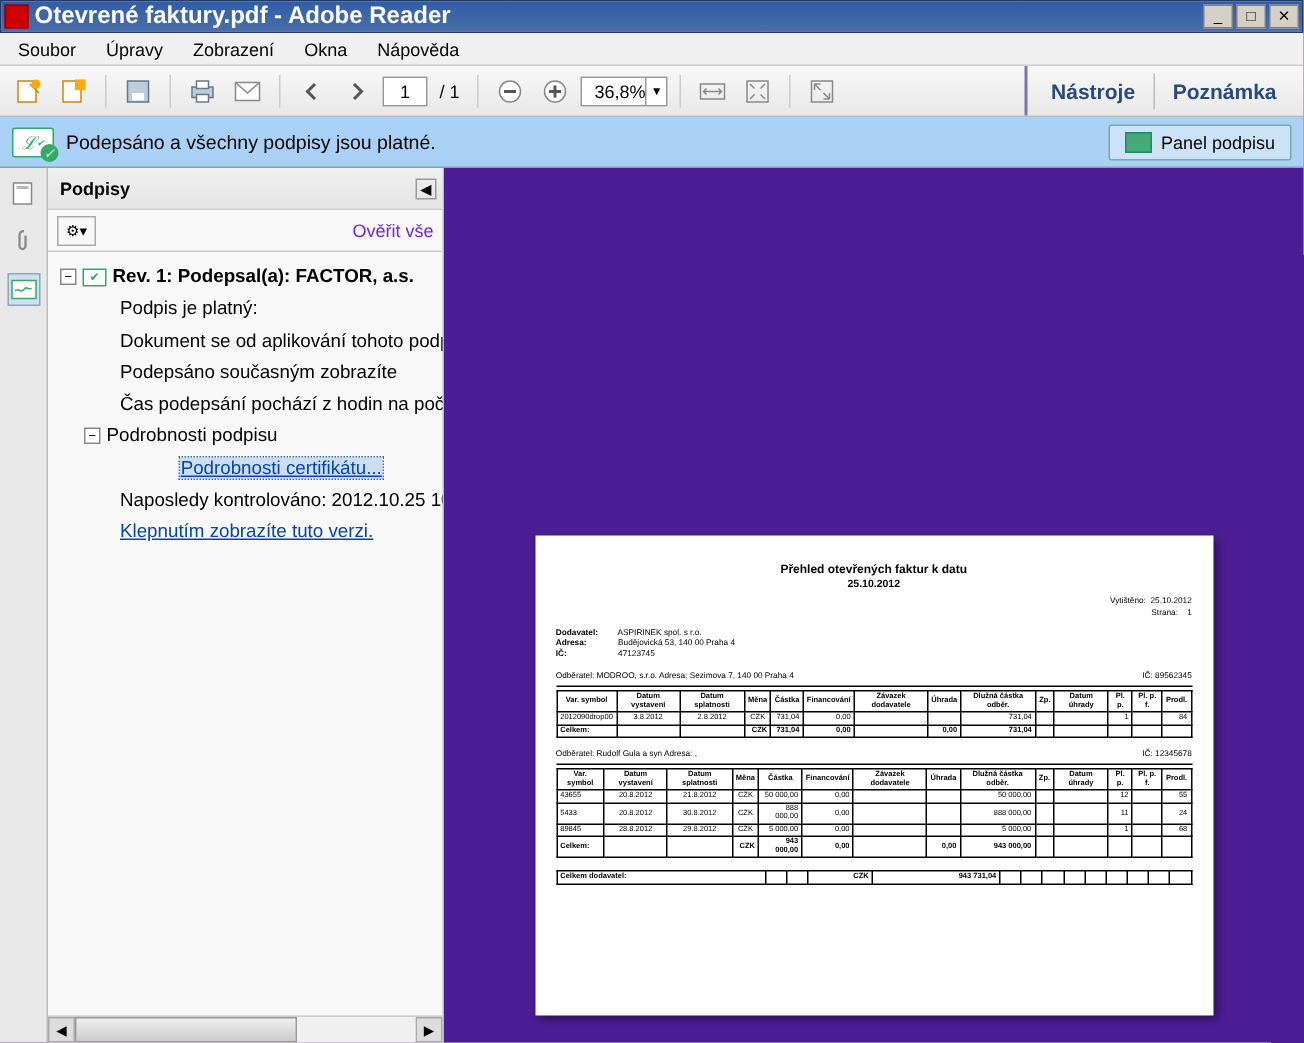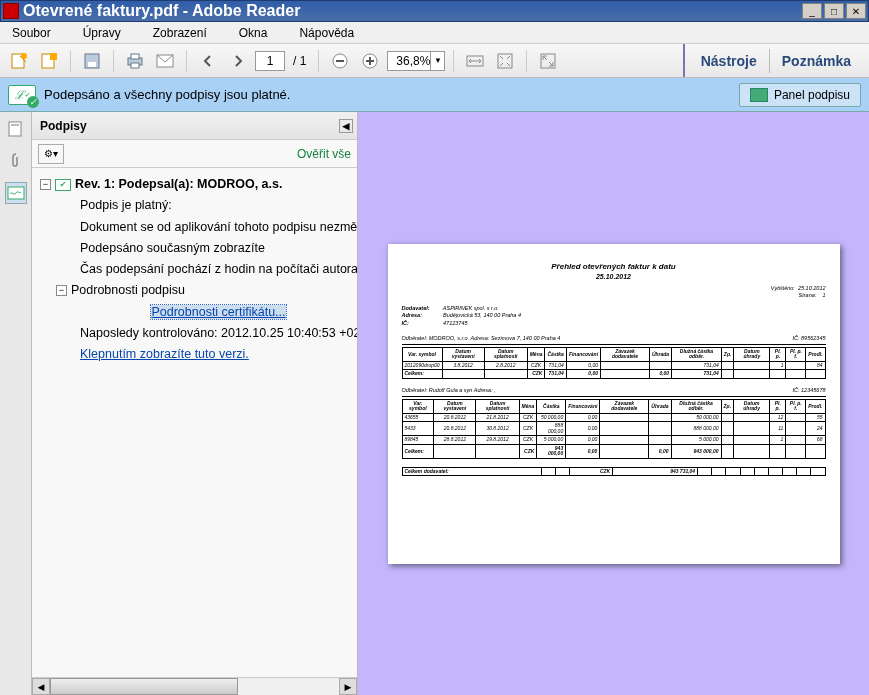--- a/index.html
+++ b/index.html
@@ -6,21 +6,21 @@
   body { font-family: "Segoe UI", Tahoma, sans-serif; font-size: 12px; background: #fff; width: 869px; height: 695px; overflow: hidden; color: #000; }
   
   
   .titlebar { height: 22px; background: linear-gradient(#2f5da8, #4a6fa8); color: #fff; display: flex; align-items: center; padding: 0 2px; border: 1px solid #1f3a6e; }
   .titlebar .appicon { width: 16px; height: 16px; background: #c00; margin-right: 4px; border: 1px solid #800; }
   .titlebar .title { flex: 1; font-size: 16px; font-weight: bold; }
   .titlebar .winbtns { display: flex; gap: 2px; }
   .titlebar .winbtn { width: 20px; height: 16px; background: #d4d0c8; border: 1px solid #808080; display: flex; align-items: center; justify-content: center; font-size: 10px; cursor: pointer; color: #000; }
   
   
-  .menubar { height: 22px; background: #f0f0f0; border-bottom: 1px solid #ccc; display: flex; align-items: center; padding: 0 4px; gap: 16px; }
+  .menubar { height: 22px; background: #f0f0f0; border-bottom: 1px solid #ccc; display: flex; align-items: center; padding: 0 4px; gap: 4px; }
   .menubar .menuitem { padding: 2px 8px; cursor: pointer; }
   
   
   .toolbar { height: 34px; background: linear-gradient(#f8f8f8,#e8e8e8); border-bottom: 1px solid #bbb; display: flex; align-items: center; padding: 0 6px; gap: 4px; }
   .tbtn { width: 26px; height: 26px; border: 1px solid transparent; display: flex; align-items: center; justify-content: center; cursor: pointer; border-radius: 3px; }
   .tsep { width: 1px; height: 22px; background: #ccc; margin: 0 4px; }
   .pagebox { width: 30px; height: 20px; border: 1px solid #999; text-align: center; font-size: 12px; }
   .zoombox { width: 58px; height: 20px; border: 1px solid #999; text-align: center; font-size: 12px; padding-right: 14px; position: relative; background:#fff; display:flex; align-items:center; justify-content:flex-end; }
   .zoombox .dd { position:absolute; right:0; top:0; width:14px; height:100%; border-left:1px solid #999; display:flex; align-items:center; justify-content:center; font-size:8px; }
   .spacer { flex: 1; }
@@ -38,44 +38,44 @@
   
   
   .main { display: flex; height: calc(695px - 22px - 22px - 34px - 34px); }
   
   
   .leftstrip { width: 32px; background: #e8e8e8; border-right: 1px solid #bbb; display: flex; flex-direction: column; align-items: center; padding-top: 6px; gap: 10px; }
   .stripbtn { width: 22px; height: 22px; border: 1px solid transparent; display:flex; align-items:center; justify-content:center; cursor:pointer; }
   .stripbtn.sel { background: #d0def0; border-color: #8ab; }
   
   
-  .sigpanel { width: 326px; background: #f8f8f8; border-right: 1px solid #bbb; display: flex; flex-direction: column; }
+  .sigpanel { width: 264px; background: #f8f8f8; border-right: 1px solid #bbb; display: flex; flex-direction: column; }
   .sigpanel .hdr { height: 28px; background: linear-gradient(#f0f0f0,#e4e4e4); border-bottom: 1px solid #ccc; display: flex; align-items: center; padding: 0 8px; font-weight: bold; position:relative; }
   .sigpanel .hdr .collapse { position:absolute; right:4px; width:14px; height:14px; border:1px solid #999; display:flex; align-items:center; justify-content:center; font-size:9px; cursor:pointer; }
   .sigpanel .subhdr { height: 28px; border-bottom: 1px solid #ccc; display: flex; align-items: center; padding: 0 6px; }
   .subhdr .opts { width:26px; height:20px; border:1px solid #aaa; display:flex; align-items:center; justify-content:center; font-size:10px; cursor:pointer; }
-  .subhdr .verify { margin-left:auto; color:#15803d; cursor:pointer; }
+  .subhdr .verify { margin-left:auto; color:#6d28d9; cursor:pointer; }
   .tree { padding: 6px 0 6px 8px; font-size: 12.5px; overflow:hidden; white-space:nowrap; line-height:1.7; }
   .tree .node { display:flex; align-items:center; }
   .tree .tw { width:11px; height:11px; border:1px solid #888; display:inline-flex; align-items:center; justify-content:center; font-size:9px; margin-right:4px; background:#fff; cursor:pointer; }
   .tree .ic { width:16px; height:12px; background:#fff; border:1px solid #3a6; margin-right:4px; display:inline-flex; align-items:center; justify-content:center; font-size:8px; color:#3a6; }
   .tree .lbl { }
   .tree .bold { font-weight:bold; }
   .tree .ind1 { padding-left: 40px; }
   .tree .ind2 { padding-left: 16px; }
   .tree .ind3 { padding-left: 40px; text-align: center; }
   .tree a { color: #0645ad; text-decoration: underline; cursor:pointer; }
   .tree .sel { background:#cde; outline:1px dotted #36c; }
   .hscroll { height:18px; background:#e8e8e8; border-top:1px solid #ccc; display:flex; }
   .hscroll .sbtn { width:18px; border:1px solid #aaa; background:#ddd; display:flex; align-items:center; justify-content:center; font-size:9px; cursor:pointer; }
   .hscroll .track { flex:1; background:#f0f0f0; position:relative; }
   .hscroll .thumb { position:absolute; left:0; top:0; height:100%; width:65%; background:linear-gradient(#eee,#ccc); border:1px solid #999; }
   
   
-  .docarea { flex: 1; background: #c4b5fd; display: flex; align-items: center; justify-content: center; padding: 18px 10px; overflow:hidden;font-style:italic; }
+  .docarea { flex: 1; background: #4c1d95; display: flex; align-items: flex-end; justify-content: center; padding: 18px 10px; overflow:hidden; }
   .page { width: 452px; height: 320px; background: #fff; box-shadow: 2px 2px 6px rgba(0,0,0,.5); padding: 18px 14px; font-size: 6px; color:#000; line-height:1.3; }
   .page .title { text-align:center; font-weight:bold; font-size:8px; }
   .page .date { text-align:center; font-weight:bold; font-size:7px; margin-bottom:4px; }
   .page .meta-r { text-align:right; font-size:5.5px; }
   .page .info { font-size:5.5px; margin-top:6px; }
   .page .info b { display:inline-block; width:40px; }
   .page hr { border:none; border-top:1px solid #000; margin:2px 0; }
   .ptable { width:100%; border-collapse:collapse; font-size:5px; margin-top:2px; }
   .ptable th, .ptable td { border:1px solid #000; padding:1px 2px; text-align:right; line-height:1.1; vertical-align:middle; }
   .ptable th { font-weight:bold; text-align:center; }
@@ -239,21 +239,21 @@
       <div class="collapse">◀</div>
     </div>
     <div class="subhdr">
       <div class="opts">⚙▾</div>
       <div class="verify">Ověřit vše</div>
     </div>
     <div class="tree">
       <div class="node">
         <span class="tw">−</span>
         <span class="ic">✔</span>
-        <span class="lbl bold">Rev. 1: Podepsal(a): MODROO, a.s.</span>
+        <span class="lbl bold">Rev. 1: Podepsal(a): FACTOR, a.s.</span>
       </div>
       <div class="ind1">Podpis je platný:</div>
       <div class="ind1">Dokument se od aplikování tohoto podpisu nezměnil</div>
       <div class="ind1">Podepsáno současným zobrazíte</div>
       <div class="ind1">Čas podepsání pochází z hodin na počítači autora podpisu.</div>
       <div class="node ind2">
         <span class="tw">−</span>
         <span class="lbl">Podrobnosti podpisu</span>
       </div>
       <div class="ind3"><a class="sel">Podrobnosti certifikátu...</a></div>

